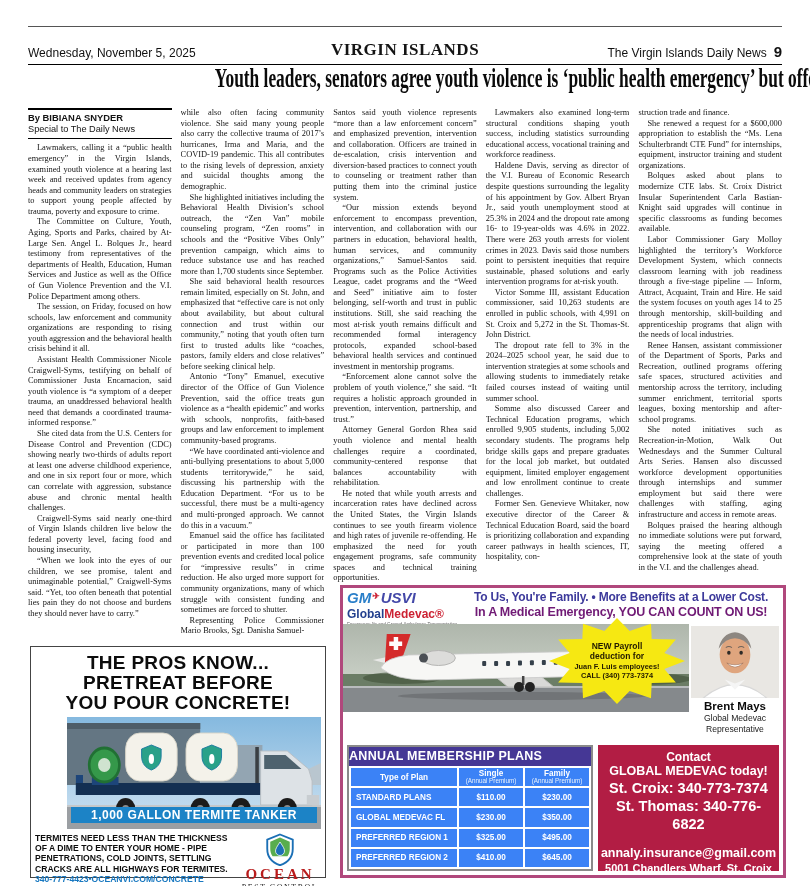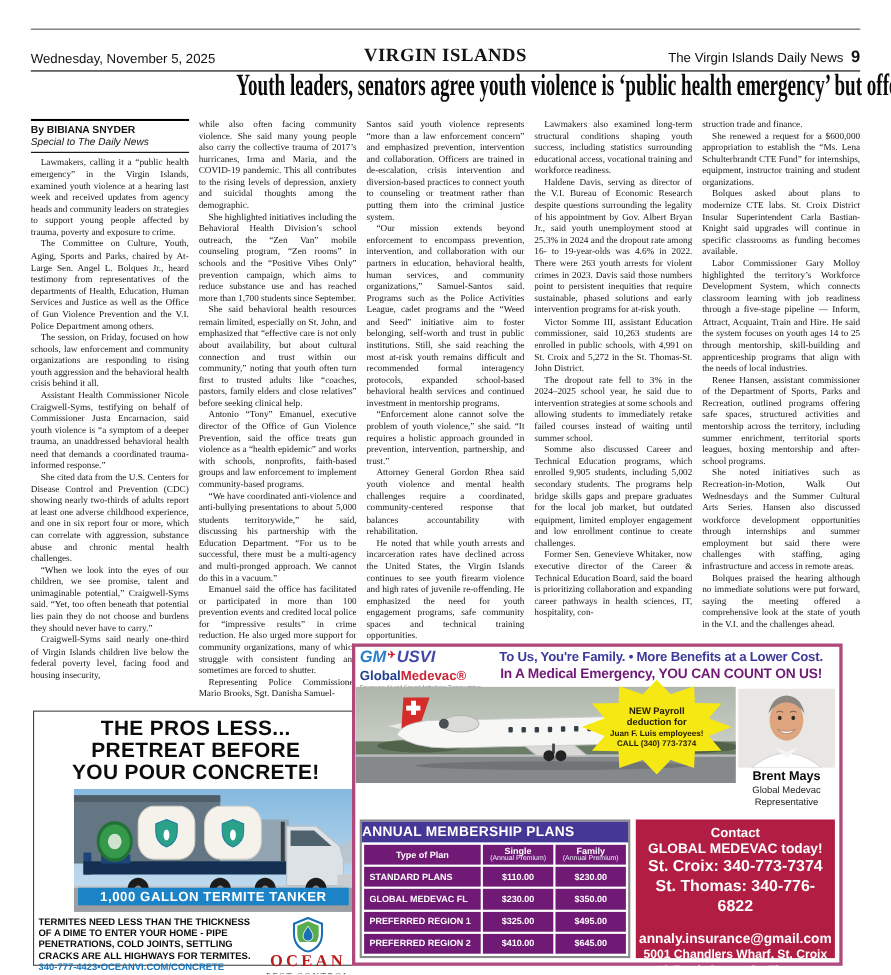--- a/index.html
+++ b/index.html
@@ -22,41 +22,41 @@
 
   
   .columns{position:absolute;left:28px;top:108px;width:754px;height:534px;
            display:flex;gap:9px;overflow:hidden;}
   .col{flex:1;min-width:0;font-size:8.4px;line-height:1.26;text-align:justify;overflow:hidden;}
   .para{margin:0;text-indent:9px;}
   .cont p:nth-of-type(1){text-indent:0;}
   .byline-block{border-top:2.5px solid #000;border-bottom:1px solid #000;
                 padding:2px 0 3px;margin-bottom:4px;font-family:"Liberation Sans",sans-serif;}
   .byline{font-weight:bold;font-size:9.4px;}
-  .byline-sub{font-size:9.2px;font-style:italic;}
+  .byline-sub{font-size:9.2px;}
 
   
   .ad-concrete{position:absolute;left:30px;top:646px;width:296px;height:232px;box-sizing:border-box;
                border:1px solid #444;background:#fff;padding:4px;font-family:"Liberation Sans",sans-serif;}
   .oc-headline{text-align:center;font:bold 19px/1.05 "Liberation Sans",sans-serif;color:#0c0c0c;
                letter-spacing:.3px;padding:2px 0 4px;}
   .oc-photo{position:relative;height:112px;overflow:hidden;margin-left:32px;}
   .oc-photo svg{display:block;width:100%;height:100%;}
   .oc-banner{position:absolute;left:4px;right:4px;bottom:6px;background:#1c83c6;color:#fff;
              font:bold 12px/16px "Liberation Sans",sans-serif;text-align:center;letter-spacing:.5px;}
   .oc-bottom{display:flex;gap:4px;padding-top:4px;align-items:flex-start;}
   .oc-text{flex:1;font:bold 8.6px/1.2 "Liberation Sans",sans-serif;color:#0d0d0d;}
   .oc-contact{color:#1878c0;}
   .oc-logo{width:82px;text-align:center;}
   .oc-shield{width:30px;height:33px;display:block;margin:0 auto;}
   .oc-name{font:bold 15px "Liberation Serif",serif;color:#b91c1c;letter-spacing:3px;}
   .oc-sub{font:8px "Liberation Serif",serif;color:#222;letter-spacing:1.5px;}
 
   
-  .ad-medevac{position:absolute;left:320px;top:585px;width:446px;height:293px;box-sizing:border-box;
+  .ad-medevac{position:absolute;left:340px;top:585px;width:446px;height:293px;box-sizing:border-box;
               border:3px solid #b0487c;background:#fff;font-family:"Liberation Sans",sans-serif;}
   .mv-top{position:relative;height:34px;display:flex;align-items:flex-start;padding:1px 2px;}
   .mv-logo{width:114px;flex:0 0 114px;line-height:1;padding-left:2px;}
   .mv-logo-row1{font:italic bold 15px "Liberation Sans",sans-serif;color:#2a7fc9;}
   .mv-usvi{color:#4348a8;}
   .mv-plane{color:#cc2233;font-size:9px;vertical-align:4px;margin:0 1px;font-style:normal;}
   .mv-logo-row2{font:bold 12px "Liberation Sans",sans-serif;margin-top:1px;}
   .mv-global{color:#23408e;}
   .mv-medevac{color:#cc2233;}
   .mv-tag{font:4.6px "Liberation Sans",sans-serif;color:#666;margin-top:1px;}
@@ -73,21 +73,21 @@
   .s3,.s4{font:bold 7.4px/1.25 "Liberation Sans",sans-serif;}
   .mv-rep{position:absolute;top:38px;right:4px;width:88px;z-index:2;text-align:center;background:#fff;}
   .mv-rep svg{display:block;width:88px;height:72px;}
   .mv-rep-name{font:bold 11.5px/13px "Liberation Sans",sans-serif;color:#0a0a0a;margin-top:2px;}
   .mv-rep-l1,.mv-rep-l2{font:8.6px/11px "Liberation Sans",sans-serif;color:#222;}
   .mv-bottom{position:absolute;left:4px;right:4px;top:157px;bottom:4px;display:flex;gap:5px;}
   .mv-table-wrap{width:242px;flex:0 0 242px;border:2px solid #8a8a8a;background:#fff;display:flex;flex-direction:column;}
   .mv-table-title{background:#453795;color:#fff;text-align:left;font:bold 12.5px/19px "Liberation Sans",sans-serif;letter-spacing:.3px;}
   .mv-grid{flex:1;display:flex;flex-direction:column;gap:2px;background:#fff;padding:2px;}
   .mv-row{display:grid;grid-template-columns:106px 1fr 1fr;gap:2px;flex:1;}
-  .mv-cell{background:#701a75;color:#fff;font:bold 8.2px/1.1 "Liberation Sans",sans-serif;
+  .mv-cell{background:#3b82f6;color:#fff;font:bold 8.2px/1.1 "Liberation Sans",sans-serif;
            display:flex;flex-direction:column;align-items:center;justify-content:center;text-align:center;padding:1px 2px;}
   .mv-plan{align-items:flex-start;text-align:left;padding-left:5px;}
   .mv-hc small{display:block;font:normal 6.3px/1.1 "Liberation Sans",sans-serif;color:#eaf2fa;}
   .mv-contact{flex:1;background:#b21d44;color:#fff;text-align:center;padding:5px 2px 18px;}
   .mvc-1{font:bold 12px/14px "Liberation Sans",sans-serif;}
   .mvc-2{font:bold 12.5px/15px "Liberation Sans",sans-serif;}
   .mvc-ph{font:bold 14.5px/18px "Liberation Sans",sans-serif;}
   .mvc-em{font:bold 12.5px/16px "Liberation Sans",sans-serif;margin-top:12px;}
   .mvc-ad{font:bold 11px/14px "Liberation Sans",sans-serif;}
 </style>
@@ -112,22 +112,22 @@
         <div class="byline">By BIBIANA SNYDER</div>
         <div class="byline-sub">Special to The Daily News</div>
       </div>
       <div>
 
       <p class="para">Lawmakers, calling it a “public health emergency” in the Virgin Islands, examined youth violence at a hearing last week and received updates from agency heads and community leaders on strategies to support young people affected by trauma, poverty and exposure to crime.</p>
           <p class="para">The Committee on Culture, Youth, Aging, Sports and Parks, chaired by At-Large Sen. Angel L. Bolques Jr., heard testimony from representatives of the departments of Health, Education, Human Services and Justice as well as the Office of Gun Violence Prevention and the V.I. Police Department among others.</p>
           <p class="para">The session, on Friday, focused on how schools, law enforcement and community organizations are responding to rising youth aggression and the behavioral health crisis behind it all.</p>
           <p class="para">Assistant Health Commissioner Nicole Craigwell-Syms, testifying on behalf of Commissioner Justa Encarnacion, said youth violence is “a symptom of a deeper trauma, an unaddressed behavioral health need that demands a coordinated trauma-informed response.”</p>
           <p class="para">She cited data from the U.S. Centers for Disease Control and Prevention (CDC) showing nearly two-thirds of adults report at least one adverse childhood experience, and one in six report four or more, which can correlate with aggression, substance abuse and chronic mental health challenges.</p>
+          <p class="para">Craigwell-Syms said nearly one-third of Virgin Islands children live below the federal poverty level, facing food and housing insecurity,</p>
           <p class="para">“When we look into the eyes of our children, we see promise, talent and unimaginable potential,” Craigwell-Syms said. “Yet, too often beneath that potential lies pain they do not choose and burdens they should never have to carry.”</p>
-          <p class="para">Craigwell-Syms said nearly one-third of Virgin Islands children live below the federal poverty level, facing food and housing insecurity,</p>
         </div>
     </div>
     <div class="col cont">
 
     <p class="para">while also often facing community violence. She said many young people also carry the collective trauma of 2017’s hurricanes, Irma and Maria, and the COVID-19 pandemic. This all contributes to the rising levels of depression, anxiety and suicidal thoughts among the demographic.</p>
         <p class="para">She highlighted initiatives including the Behavioral Health Division’s school outreach, the “Zen Van” mobile counseling program, “Zen rooms” in schools and the “Positive Vibes Only” prevention campaign, which aims to reduce substance use and has reached more than 1,700 students since September.</p>
         <p class="para">She said behavioral health resources remain limited, especially on St. John, and emphasized that “effective care is not only about availability, but about cultural connection and trust within our community,” noting that youth often turn first to trusted adults like “coaches, pastors, family elders and close relatives” before seeking clinical help.</p>
         <p class="para">Antonio “Tony” Emanuel, executive director of the Office of Gun Violence Prevention, said the office treats gun violence as a “health epidemic” and works with schools, nonprofits, faith-based groups and law enforcement to implement community-based programs.</p>
         <p class="para">“We have coordinated anti-violence and anti-bullying presentations to about 5,000 students territorywide,” he said, discussing his partnership with the Education Department. “For us to be successful, there must be a multi-agency and multi-pronged approach. We cannot do this in a vacuum.”</p>
         <p class="para">Emanuel said the office has facilitated or participated in more than 100 prevention events and credited local police for “impressive results” in crime reduction. He also urged more support for community organizations, many of which struggle with consistent funding and sometimes are forced to shutter.</p>
@@ -157,21 +157,21 @@
         <p class="para">Bolques asked about plans to modernize CTE labs. St. Croix District Insular Superintendent Carla Bastian-Knight said upgrades will continue in specific classrooms as funding becomes available.</p>
         <p class="para">Labor Commissioner Gary Molloy highlighted the territory’s Workforce Development System, which connects classroom learning with job readiness through a five-stage pipeline — Inform, Attract, Acquaint, Train and Hire. He said the system focuses on youth ages 14 to 25 through mentorship, skill-building and apprenticeship programs that align with the needs of local industries.</p>
         <p class="para">Renee Hansen, assistant commissioner of the Department of Sports, Parks and Recreation, outlined programs offering safe spaces, structured activities and mentorship across the territory, including summer enrichment, territorial sports leagues, boxing mentorship and after-school programs.</p>
         <p class="para">She noted initiatives such as Recreation-in-Motion, Walk Out Wednesdays and the Summer Cultural Arts Series. Hansen also discussed workforce development opportunities through internships and summer employment but said there were challenges with staffing, aging infrastructure and access in remote areas.</p>
         <p class="para">Bolques praised the hearing although no immediate solutions were put forward, saying the meeting offered a comprehensive look at the state of youth in the V.I. and the challenges ahead.</p>
       </div>
   </div>
 
   <section class="ad-concrete">
     <div class="oc-headline">
-      <div>THE PROS LESS...</div>
+      <div>THE PROS KNOW...</div>
       <div>PRETREAT BEFORE</div>
       <div>YOU POUR CONCRETE!</div>
     </div>
     <div class="oc-photo">
       <svg viewBox="0 0 286 112" preserveAspectRatio="none">
         <defs>
           <linearGradient id="sky" x1="0" y1="0" x2="0" y2="1">
             <stop offset="0" stop-color="#85b9df"></stop>
               <stop offset="1" stop-color="#cfe3f2"></stop>
           </linearGradient>

